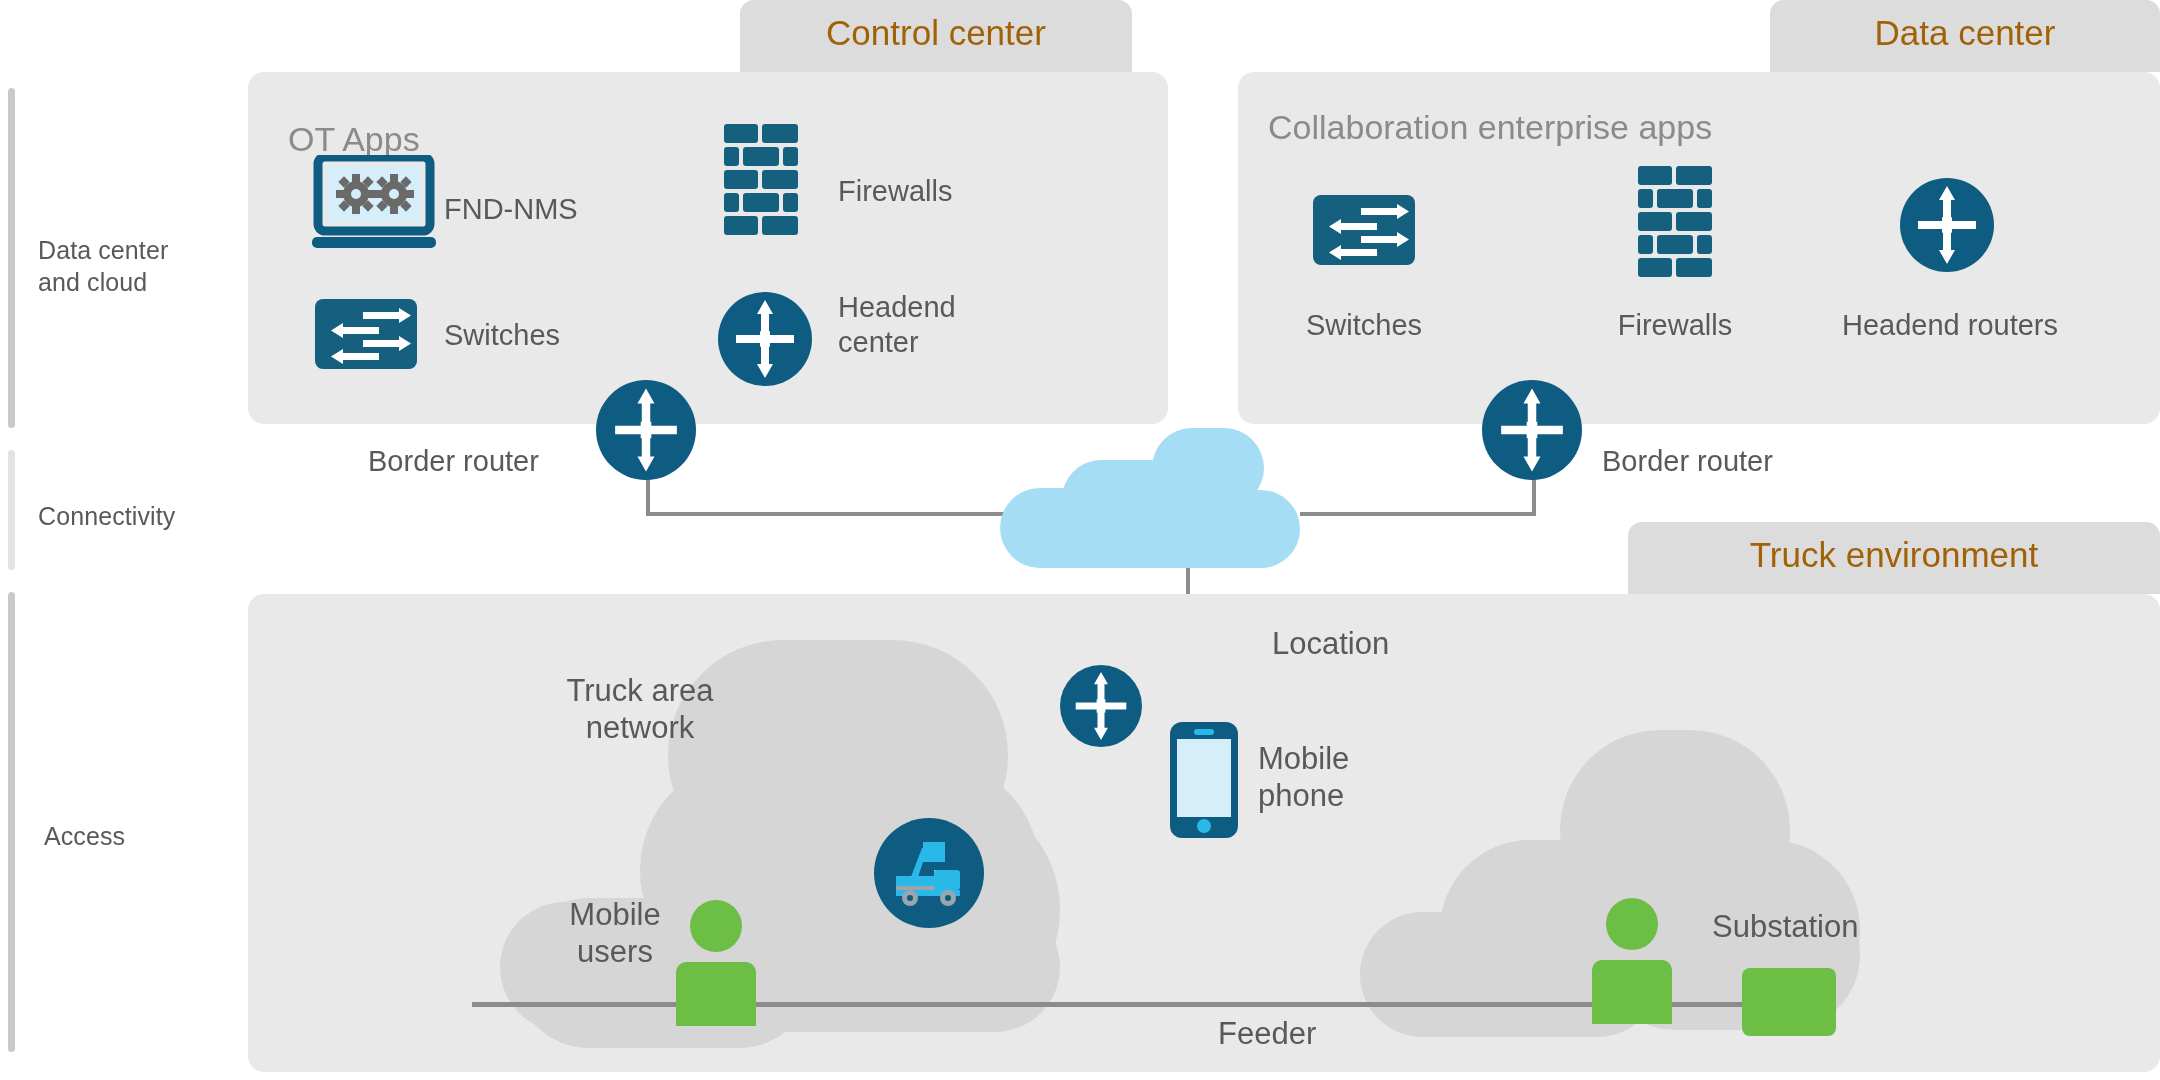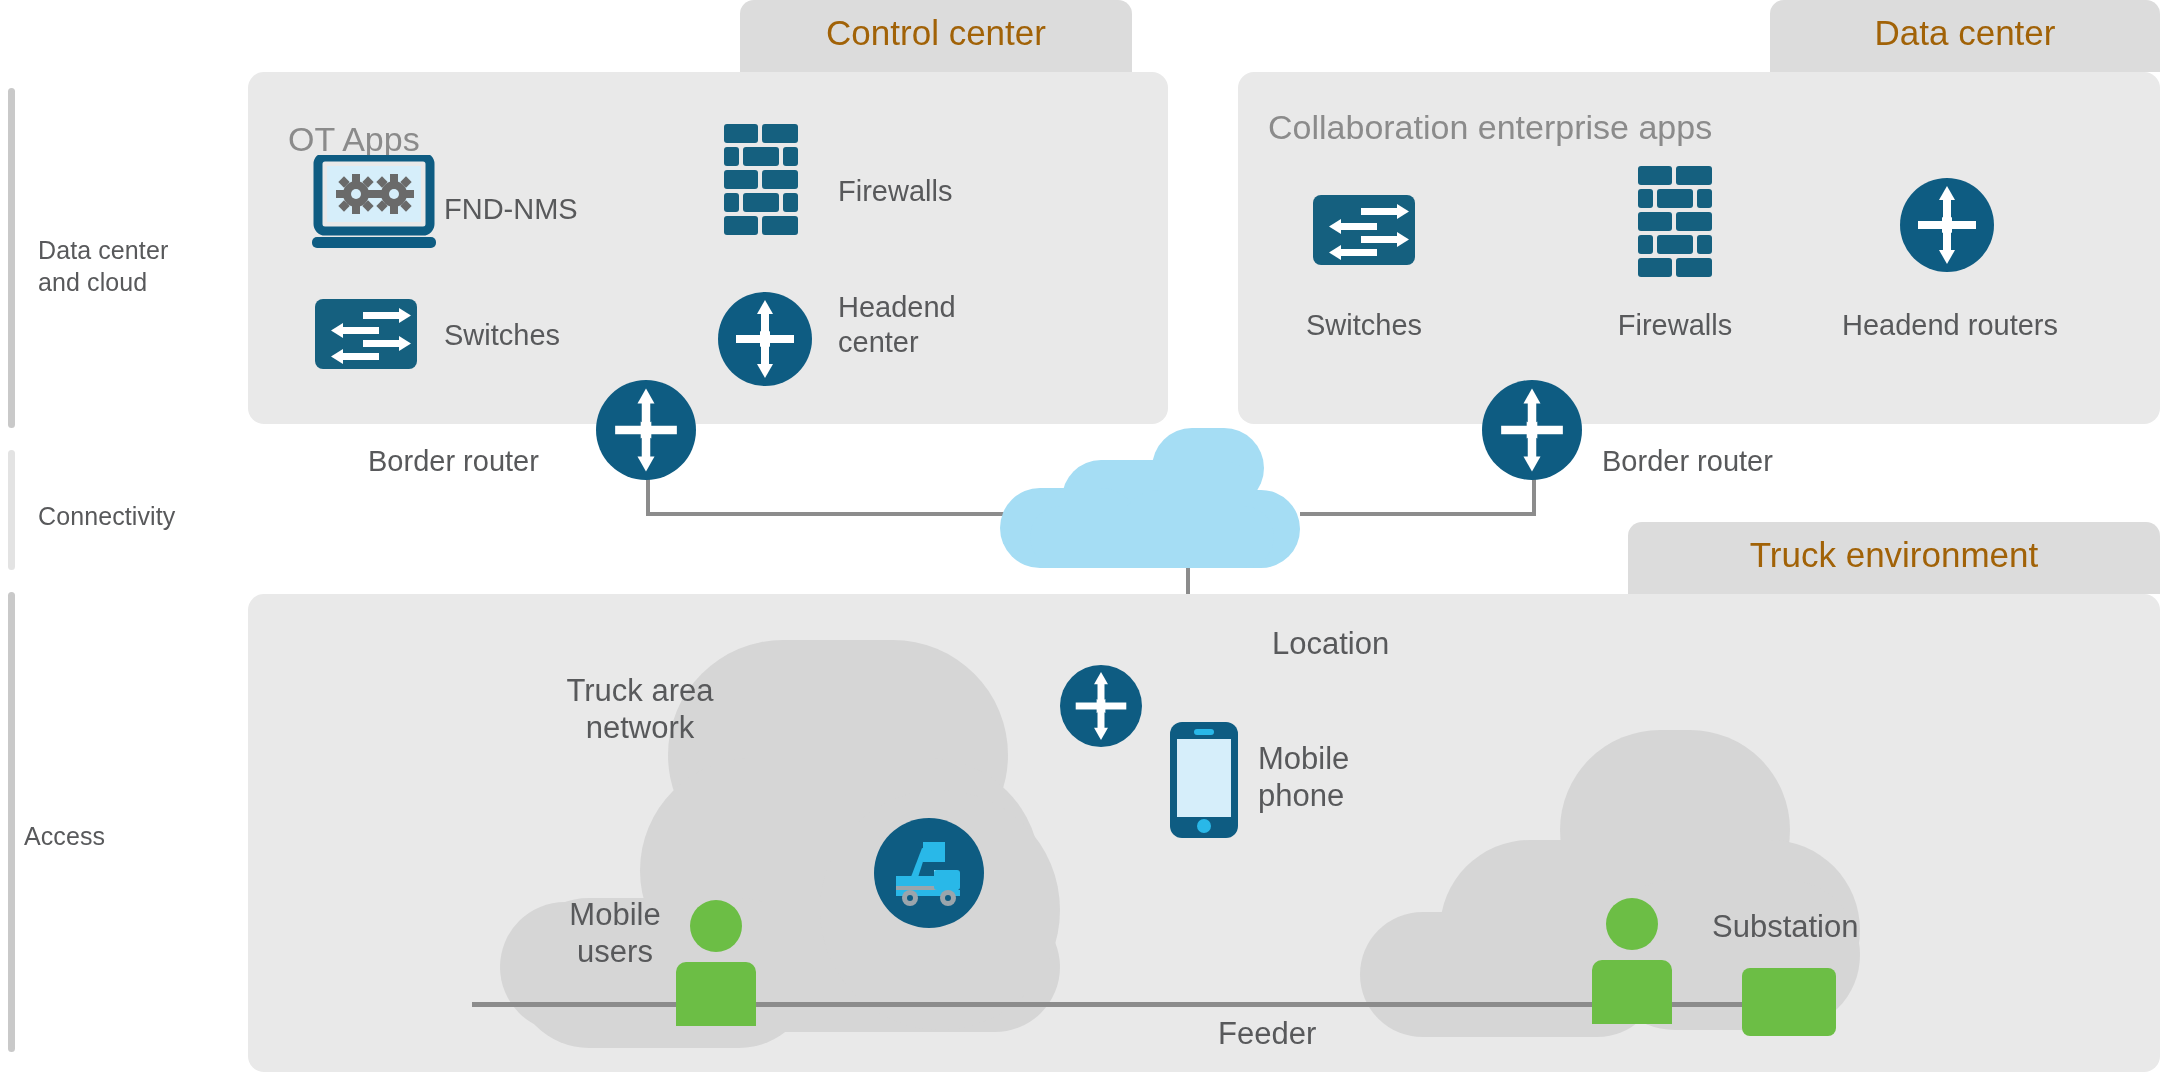--- a/index.html
+++ b/index.html
@@ -128,21 +128,21 @@
 <div id="stage">
 
   <div class="rail" style="left:8px;top:88px;height:340px;"></div>
   <div class="axis-label" style="left:38px;top:234px;width:210px;">Data center
 and cloud</div>
 
   <div class="rail light" style="left:8px;top:450px;height:120px;"></div>
   <div class="axis-label" style="left:38px;top:500px;width:230px;">Connectivity</div>
 
   <div class="rail" style="left:8px;top:592px;height:460px;"></div>
-  <div class="axis-label" style="left:24px;top:820px;width:210px;">Access</div>
+  <div class="axis-label" style="left:44px;top:820px;width:210px;">Access</div>
 
   <div class="tab" style="left:740px;top:0px;width:392px;height:72px;">
     <span>Control center</span>
   </div>
   <div class="tab" style="left:1770px;top:0px;width:390px;height:72px;">
     <span>Data center</span>
   </div>
   <div class="tab" style="left:1628px;top:522px;width:532px;height:72px;">
     <span>Truck environment</span>
   </div>

